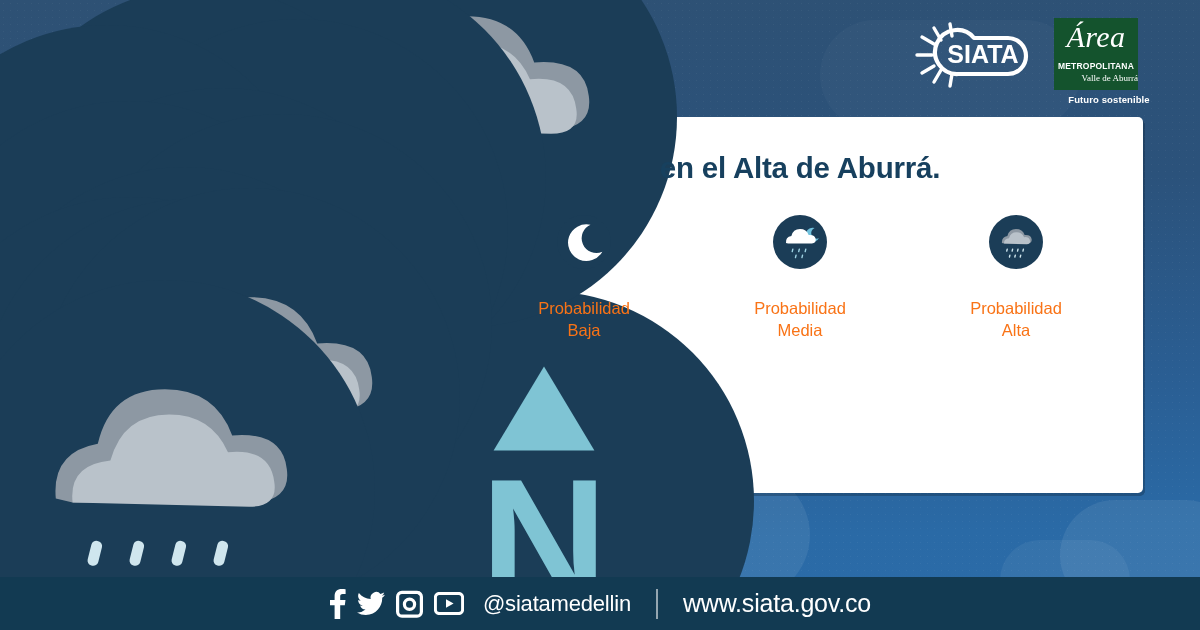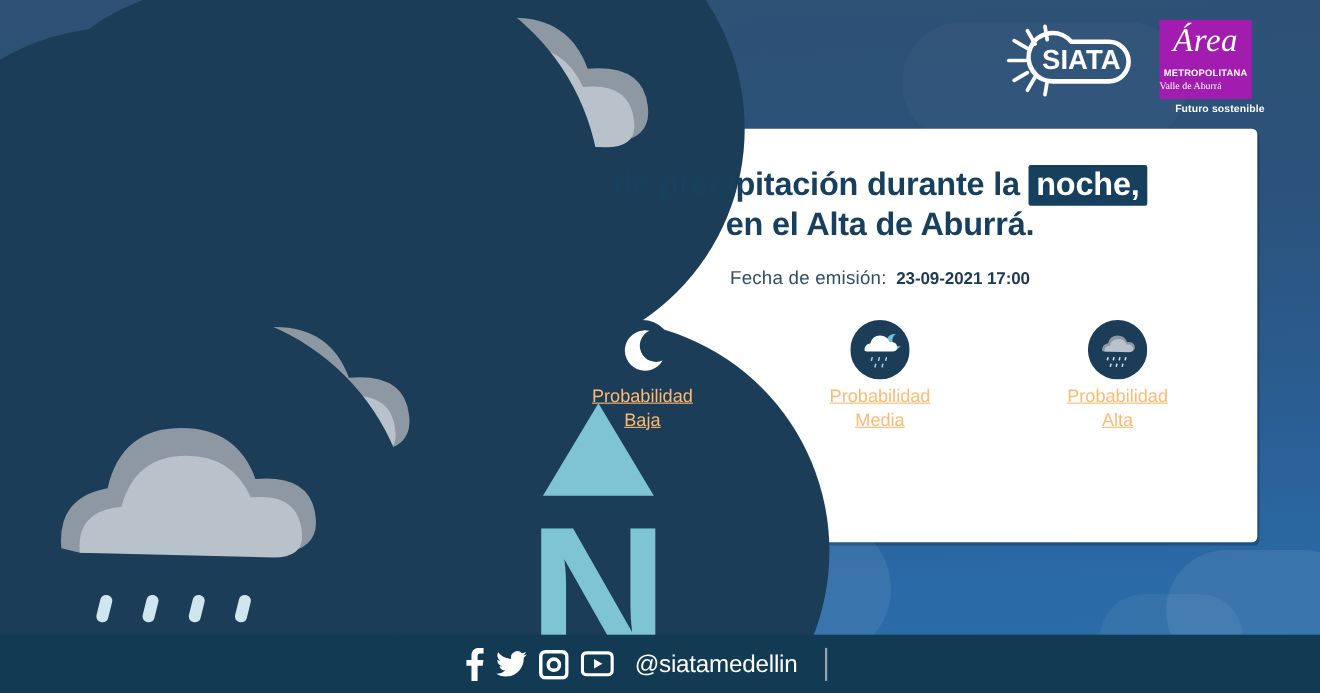--- a/index.html
+++ b/index.html
@@ -22,27 +22,27 @@
 
   
   .card{position:absolute;left:60px;top:117px;width:1083px;height:376px;
         background:#ffffff;border-radius:5px;
         box-shadow:2px 3px 0 rgba(10,30,50,.30);}
 
   
   .logos{position:absolute;top:18px;right:62px;display:flex;align-items:flex-start;gap:12px;z-index:30;}
   .siata-logo{width:130px;height:74px;}
   .am-logo{width:84px;display:flex;flex-direction:column;align-items:center;}
-  .am-green{width:84px;height:72px;background:#a21caf;position:relative;display:block;}
+  .am-green{width:84px;height:72px;background:#14532d;position:relative;display:block;}
   .am-green .am-script{position:absolute;left:0;right:0;top:4px;text-align:center;
         font-family:"Liberation Serif","DejaVu Serif",serif;font-style:italic;
         font-size:30px;color:#fff;letter-spacing:.5px;line-height:1;}
   .am-green .am-l1{position:absolute;left:0;right:0;bottom:19px;text-align:center;
         font-size:8.5px;font-weight:bold;color:#fff;letter-spacing:.2px;}
-  .am-green .am-l2{position:absolute;left:0;right:0;bottom:7px;text-align:left;
+  .am-green .am-l2{position:absolute;left:0;right:0;bottom:7px;text-align:right;
         font-size:9px;color:#fff;font-family:"Liberation Serif",serif;}
   .am-tag{font-size:9.5px;font-weight:bold;color:#ffffff;margin-top:4px;letter-spacing:.1px;white-space:nowrap;padding-left:26px;}
 
   
   .mapwrap{position:absolute;left:60px;top:40px;width:420px;height:530px;z-index:12;}
   .mapwrap svg{display:block;width:420px;height:530px;overflow:visible;}
   .muni{fill:#bfe9ec;stroke:#1b3d57;stroke-width:2.2;stroke-linejoin:round;}
 
   .wicon{position:absolute;transform:translate(-50%,-50%);}
 
@@ -50,21 +50,21 @@
   .panel{position:absolute;left:470px;top:150px;width:660px;z-index:20;text-align:center;}
   .title{color:#17405e;font-weight:bold;font-size:29.5px;line-height:1.25;letter-spacing:-.2px;}
   .hl{background:#17405e;color:#ffffff;padding:1px 7px 3px 7px;border-radius:2px;}
   .fecha{margin-top:19px;font-size:17px;color:#2d4d66;white-space:nowrap;}
   .fecha .lbl{font-weight:normal;letter-spacing:.2px;}
   .fecha .val{font-size:15.5px;font-weight:bold;color:#1d3a52;letter-spacing:-.1px;margin-left:4px;}
 
   .legend{margin-top:28px;display:flex;justify-content:center;gap:66px;}
   .lg{width:150px;display:flex;flex-direction:column;align-items:center;}
   .lg-ico{width:54px;height:54px;}
-  .lg-txt{margin-top:4px;font-size:16.5px;line-height:1.34;color:#fdba74;text-decoration:underline;}
+  .lg-txt{margin-top:28px;font-size:16.5px;line-height:1.34;color:#f97316;}
 
   
   .footbar{position:absolute;left:0;right:0;bottom:0;height:53px;background:#123a52;z-index:40;
            display:flex;align-items:center;justify-content:center;gap:0;}
   .socials{display:flex;align-items:center;gap:11px;margin-right:19px;}
   .socials svg{display:block;}
   .handle{color:#ffffff;font-size:22px;letter-spacing:-.2px;}
   .divider{width:2px;height:30px;background:rgba(255,255,255,.55);margin:0 25px;}
   .site{color:#ffffff;font-size:25px;letter-spacing:-.2px;}
 </style>
@@ -345,31 +345,23 @@
       <rect x="47" y="73" width="2.6" height="6" rx="1.2" transform="rotate(14 48 76)"></rect>
       <rect x="57" y="73" width="2.6" height="6" rx="1.2" transform="rotate(14 58 76)"></rect>
     </g>
   </svg>
         </div>
       </div>
   </div>
 
   <div class="panel">
     <div class="title">
-      <div>
-        <span>de precipitación durante la</span>
-        <span class="hl">noche,</span>
-      </div>
       <div>en el Alta de Aburrá.</div>
     </div>
 
-    <div class="fecha">
-      <span class="lbl">Fecha de emisión:</span>
-      <span class="val">23-09-2021 17:00</span>
-    </div>
 
     <div class="legend" id="legend">
         <div class="lg">
           <div class="lg-ico"><svg viewBox="0 0 100 100" width="54" height="54">
     <circle cx="50" cy="50" r="50" fill="#1b3d57"></circle>
     <path d="M62 18 a34 34 0 1 0 22 50 a27 27 0 0 1 -22 -50 Z" fill="#ffffff"></path>
   </svg></div>
           <div class="lg-txt">
             <div>Probabilidad</div>
             <div>Baja</div>
@@ -437,14 +429,15 @@
       </span>
       <span>
         <svg width="30" height="23" viewBox="0 0 30 23">
           <rect x="1.4" y="1.4" width="27.2" height="20.2" rx="4" fill="none" stroke="#fff" stroke-width="3"></rect>
           <path d="M12 7.2 L19.6 11.5 L12 15.8 Z" fill="#fff"></path>
         </svg>
       </span>
     </div>
     <div class="handle">@siatamedellin</div>
     <div class="divider"></div>
+    <div class="site">www.siata.gov.co</div>
   </div>
 </div>
 
 </body></html>

